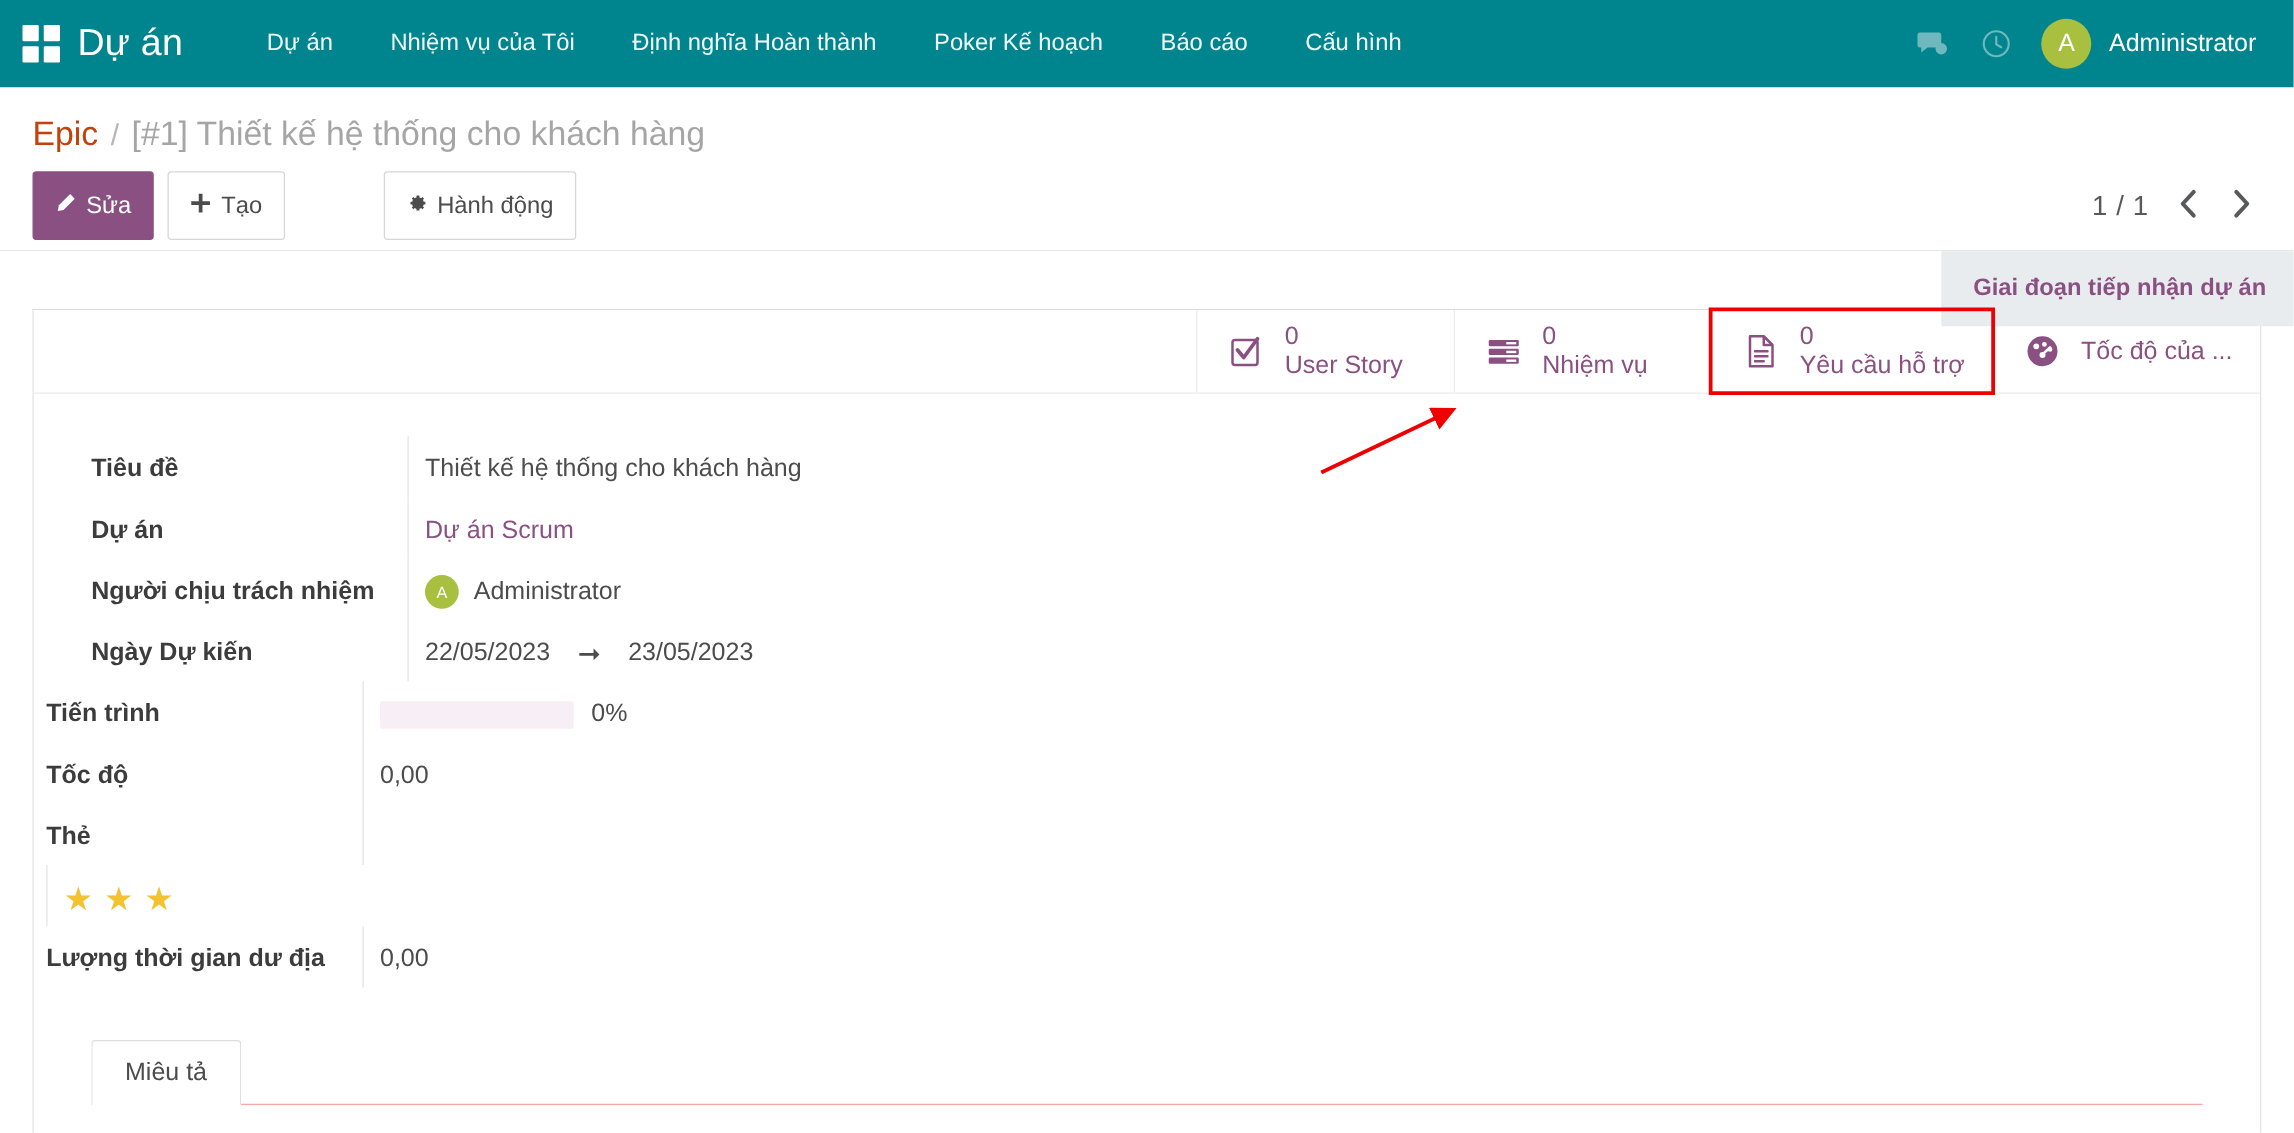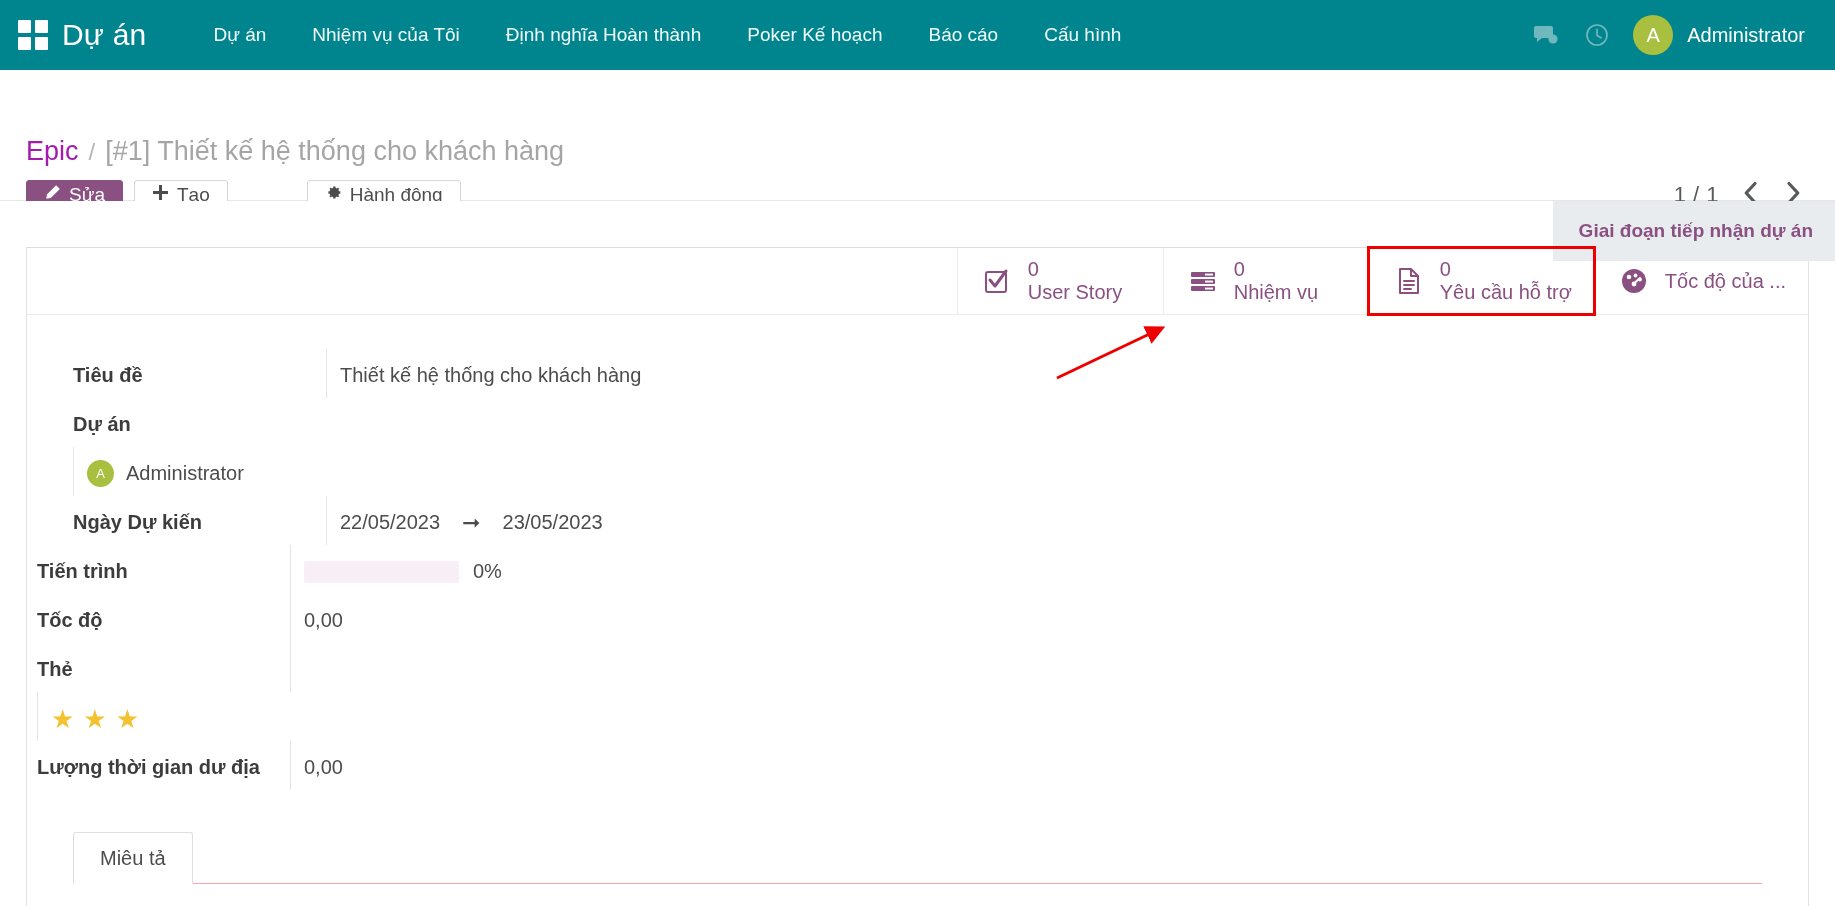--- a/index.html
+++ b/index.html
@@ -73,42 +73,42 @@
     height:131px;
     position:relative;
   }
   .breadcrumb{
     font-size:27px;
     line-height:30px;
     display:flex;
     align-items:baseline;
     gap:10px;
   }
-  .bc-link{color:#a21caf;cursor:pointer;margin-top:44px;}
+  .bc-link{color:#c2410c;cursor:pointer;}
   .bc-sep{color:#b6b6b6;font-size:24px;}
   .bc-current{color:#a5a5a5;}
 
   .btn-row{
     display:flex;
     align-items:center;
     margin-top:13px;
     position:relative;
   }
   .btn{
     font-size:19px;
     border:1px solid #d6d6d6;
     background:#fff;
     color:#4c4c4c;
     border-radius:3px;
     padding:9px 17px;
     cursor:pointer;
     display:flex;align-items:center;gap:8px;
     line-height:22px;
     box-sizing:border-box;
-    height:30px;
+    height:55px;
   }
   .btn-primary{
     background:#8a5082;
     border-color:#8a5082;
     color:#fff;
     margin-right:11px;
   }
   .btn .gl{font-size:18px;display:inline-block;}
   .btn-action{margin-left:79px;}
 
@@ -435,23 +435,25 @@
 
         <div class="col col-left">
 
           <div class="frow">
             <div class="flabel">Tiêu đề</div>
             <div class="fval">Thiết kế hệ thống cho khách hàng</div>
           </div>
 
           <div class="frow">
             <div class="flabel">Dự án</div>
-          </div>
-
-          <div class="frow">
+            <div class="fval link">Dự án Scrum</div>
+          </div>
+
+          <div class="frow">
+            <div class="flabel">Người chịu trách nhiệm</div>
             <div class="fval">
               <span class="fval-inline">
                 <span class="avatar-sm">A</span>
                 <span>Administrator</span>
               </span>
             </div>
           </div>
 
           <div class="frow">
             <div class="flabel">Ngày Dự kiến</div>

